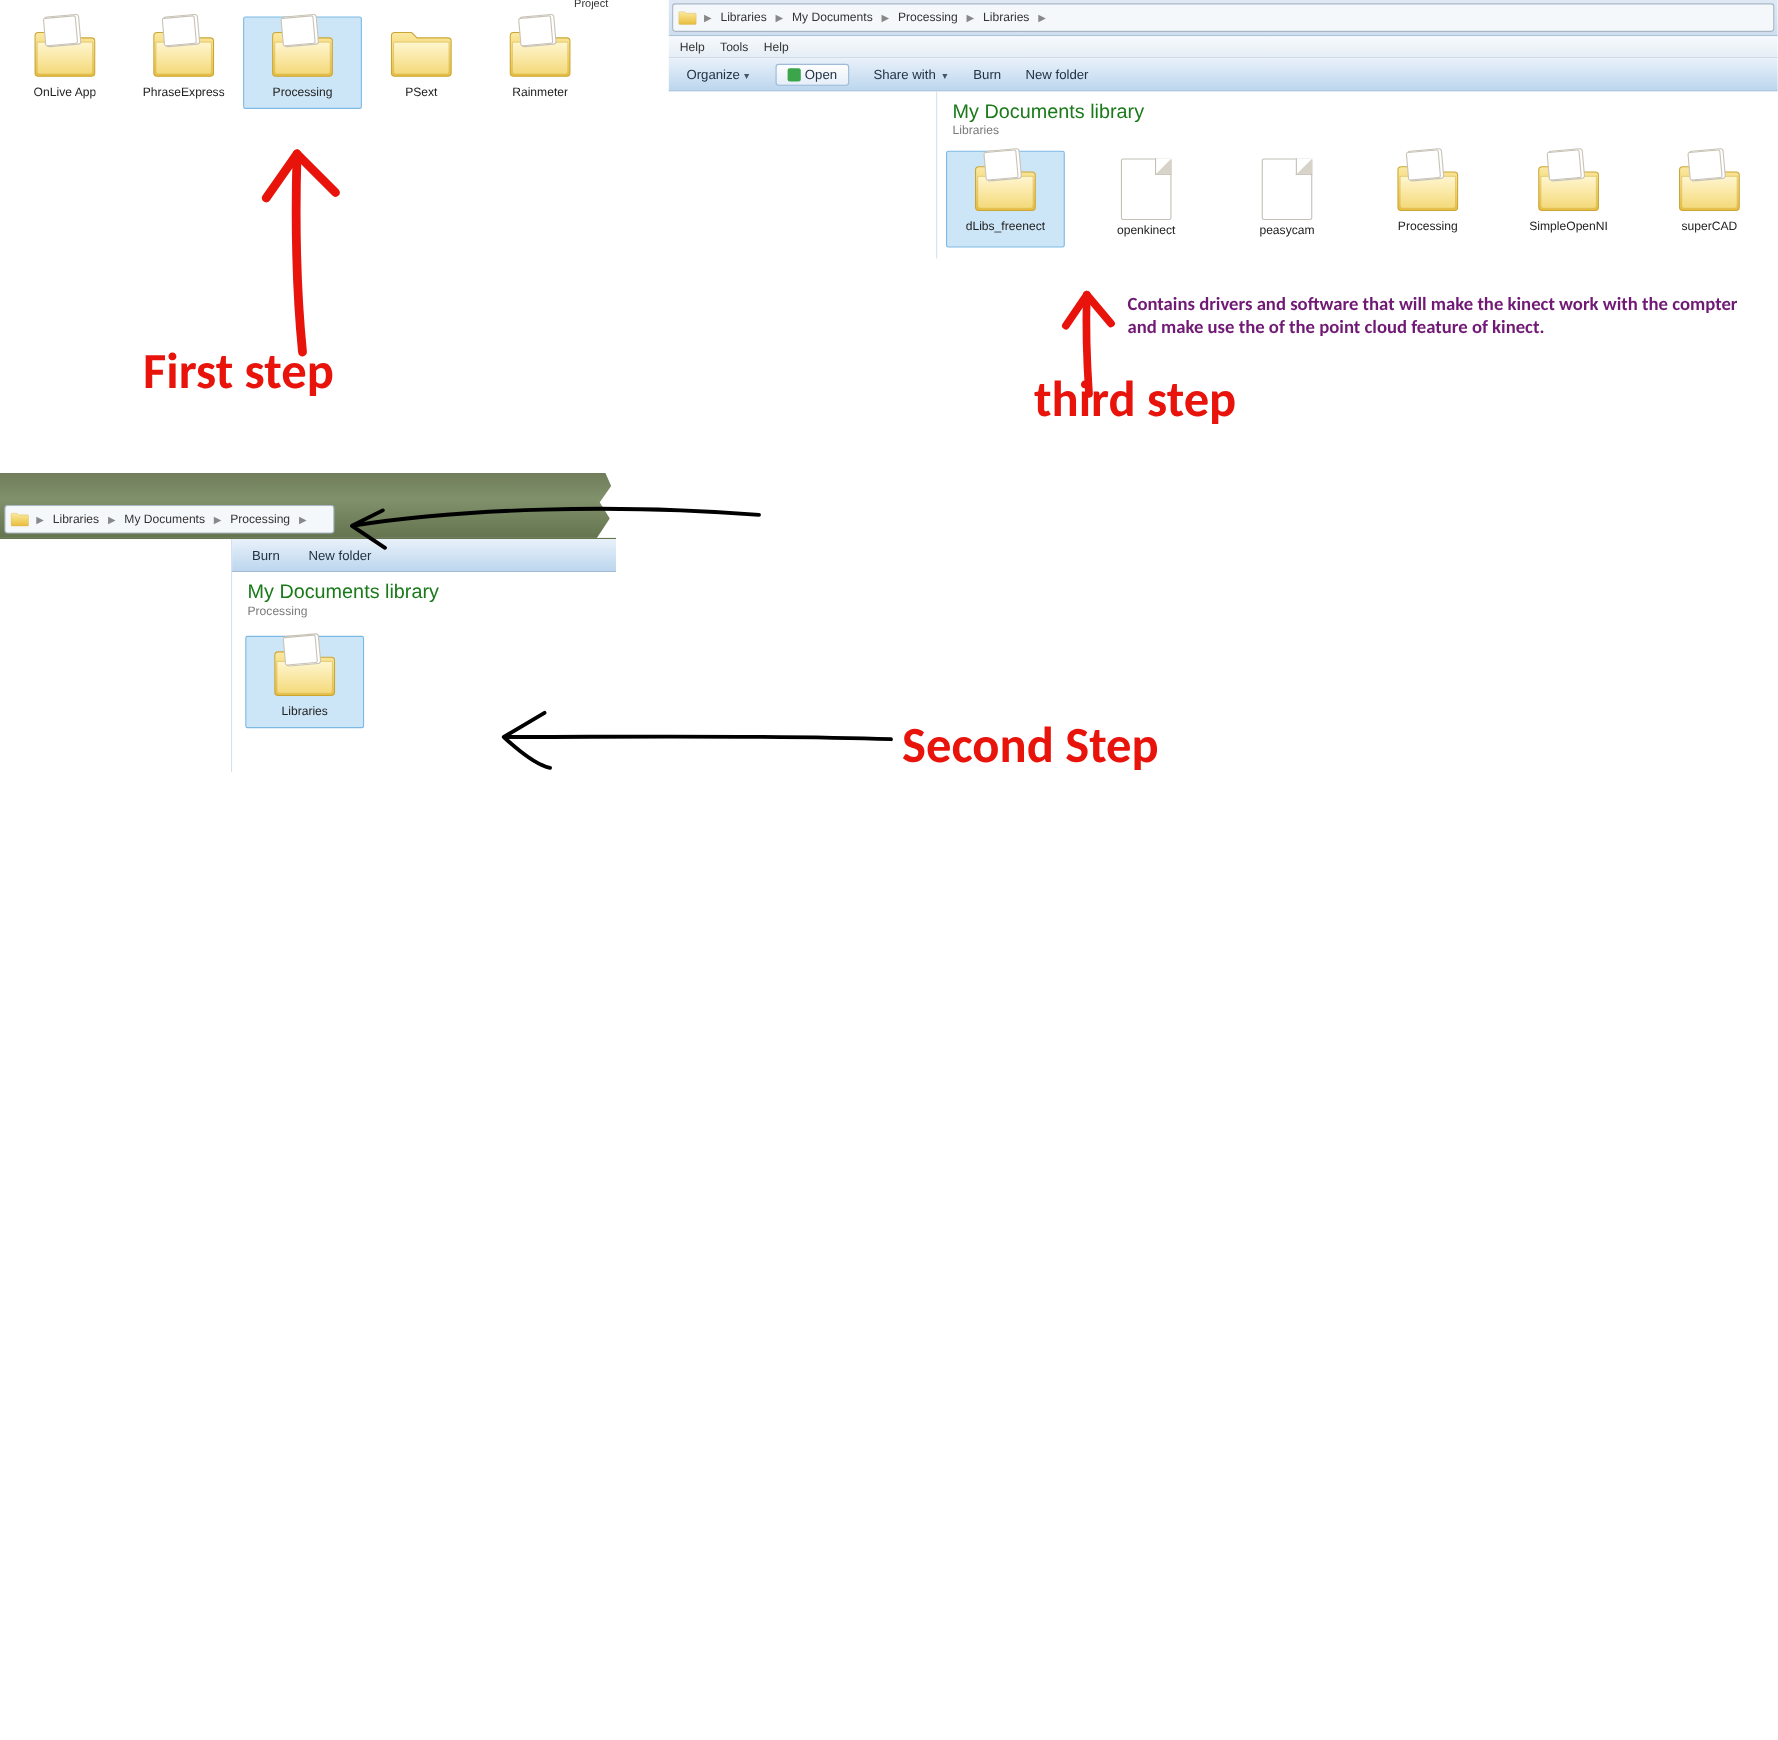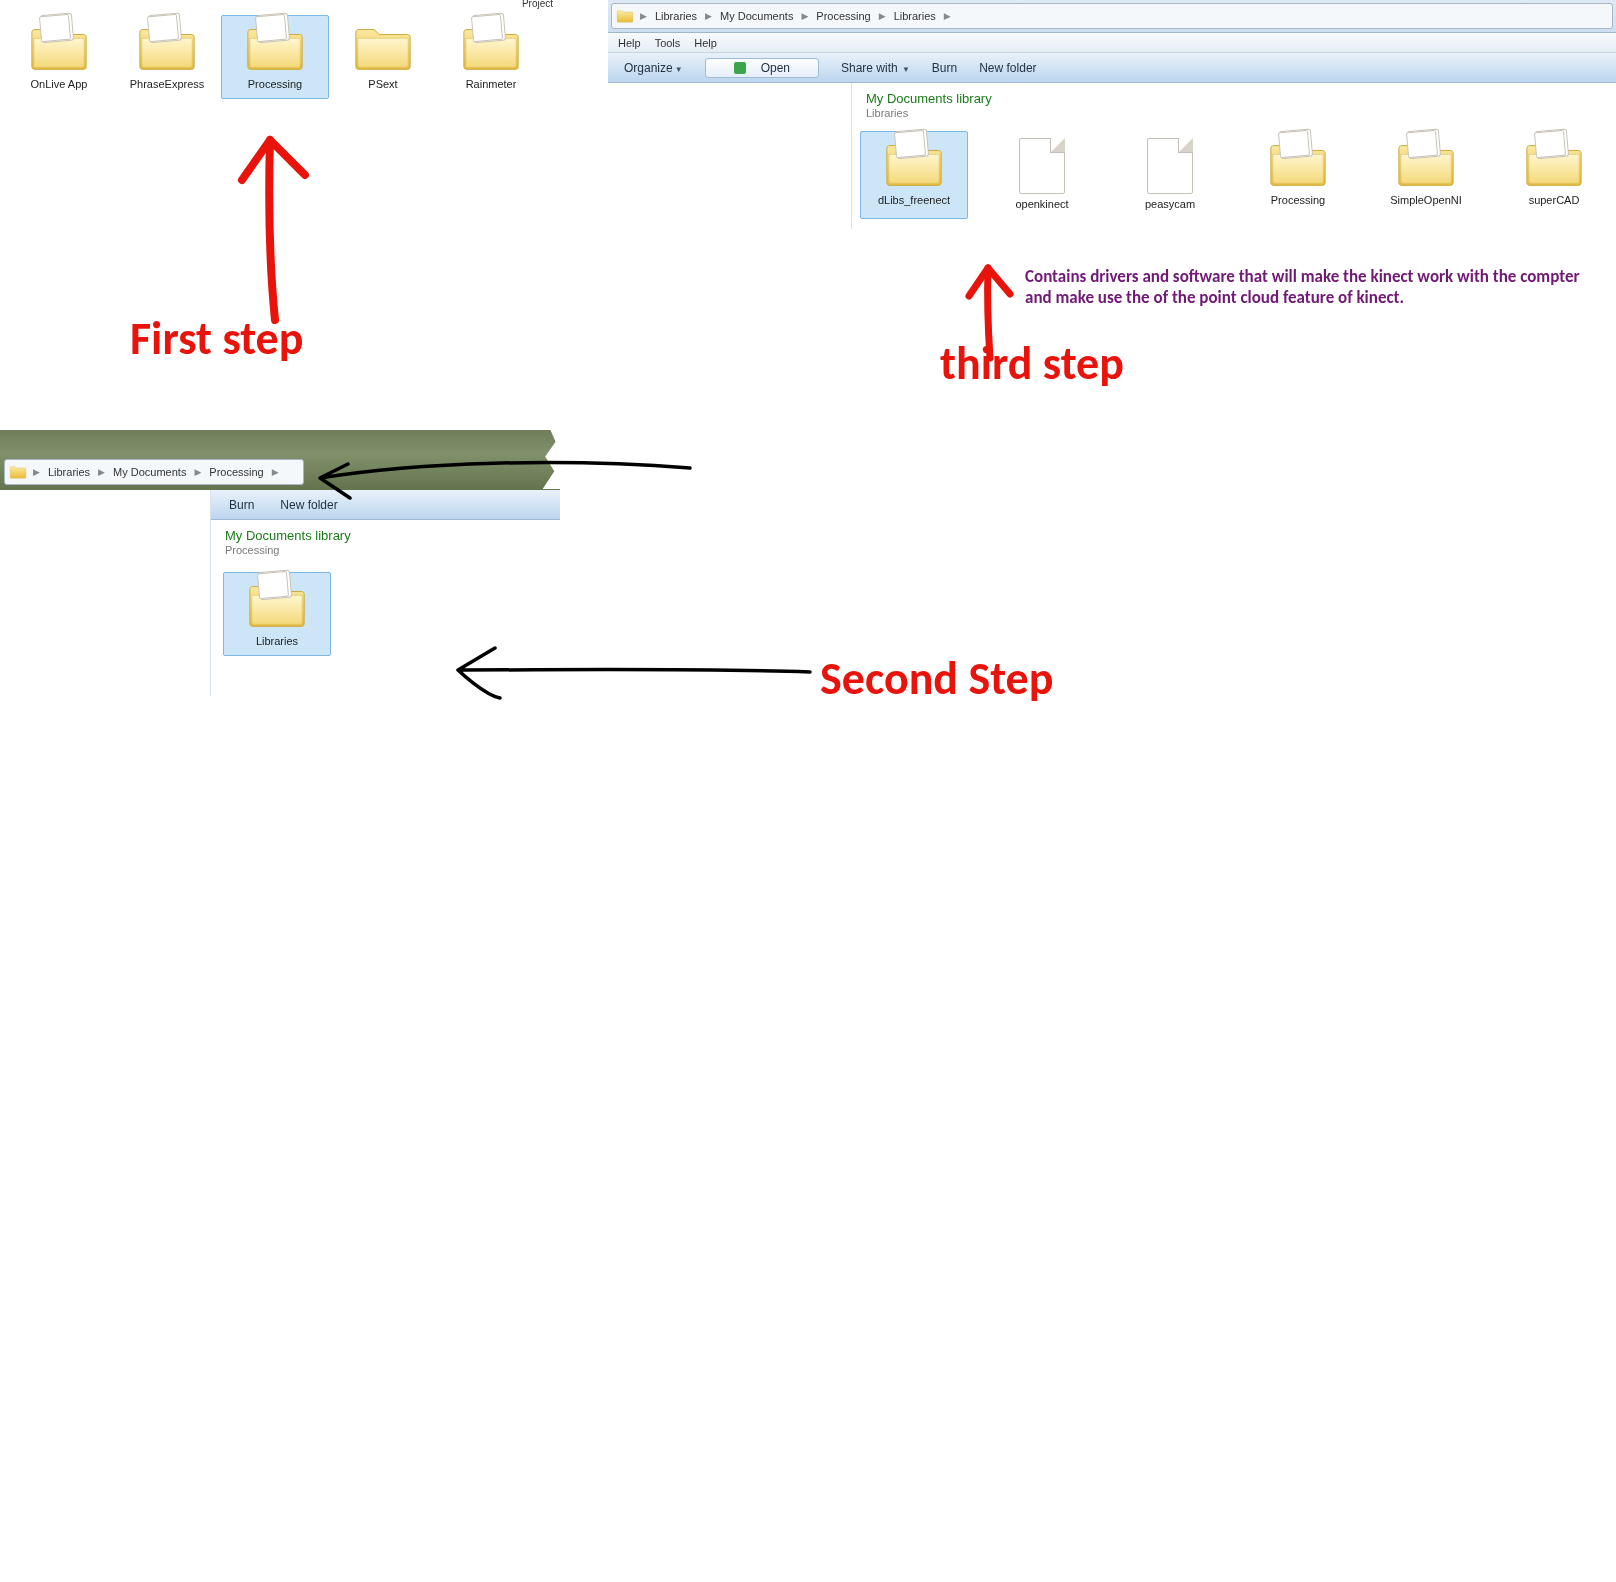--- a/index.html
+++ b/index.html
@@ -24,26 +24,26 @@
   
   .crumbbar{height:26px;background:#f5f8fb;border:1px solid #a9b6c6;border-radius:3px;display:flex;align-items:center;font-size:11px;color:#333;padding:0 4px;gap:2px}
   .crumbbar .mini-folder{width:18px;height:16px}
   .crumbbar .mini-folder svg{width:100%;height:100%}
   .crumbbar .sep{color:#888;font-size:9px;padding:0 4px}
   .crumbbar .seg{padding:0 2px}
 
   .menubar{height:20px;background:linear-gradient(#f7fafd,#e5edf5);border-bottom:1px solid #c6d3e1;display:flex;align-items:center;gap:14px;padding:0 10px;font-size:11px;color:#333}
   .toolbar{height:30px;background:linear-gradient(#e9f1fa,#bcd6ee);border-bottom:1px solid #9fbbd8;display:flex;align-items:center;gap:22px;padding:0 16px;font-size:12px;color:#234}
   .toolbar .org{color:#234}
-  .toolbar .open-pill{background:linear-gradient(#fdfeff,#e6eef8);border:1px solid #9fbbd8;border-radius:3px;padding:2px 28px;display:flex;align-items:center;gap:15px}
+  .toolbar .open-pill{background:linear-gradient(#fdfeff,#e6eef8);border:1px solid #9fbbd8;border-radius:3px;padding:2px 10px;display:flex;align-items:center;gap:4px}
   .toolbar .open-pill .sq{width:12px;height:12px;background:#3aa54a;border-radius:2px}
   .toolbar .drop{font-size:8px;color:#456;margin-left:2px}
 
   .libhdr{padding:8px 14px 6px}
-  .libhdr .title{color:#1a7a1a;font-size:13px}
+  .libhdr .title{color:#1a7a1a;font-size:18px}
   .libhdr .sub{color:#7a7a7a;font-size:11px;margin-top:1px}
 
   
   #panel3{position:absolute;left:608px;top:0;right:0}
   #panel3 .crumbwrap{background:linear-gradient(#dfe9f5,#cfdff0);padding:3px;border-bottom:1px solid #9fb6cf}
   #panel3 .body{display:flex}
   #panel3 .filegrid{display:flex;flex-wrap:nowrap;gap:20px;padding:6px 8px 10px}
 
   
   #panel2{position:absolute;left:0;top:430px;width:560px}

